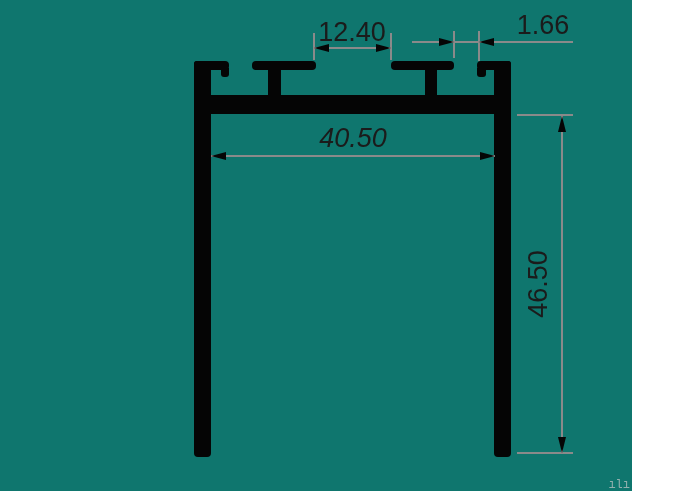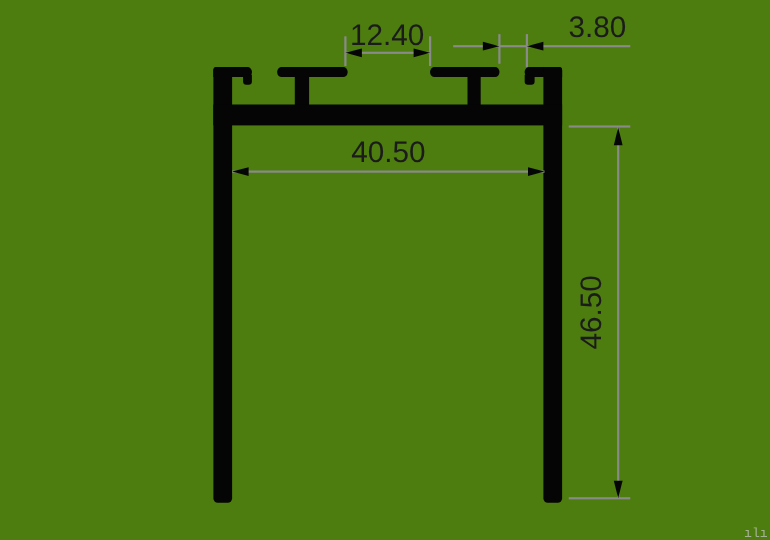--- a/index.html
+++ b/index.html
@@ -1,17 +1,17 @@
 <!DOCTYPE html>
 <html><head>
 <meta charset="utf-8">
 <style>
   html,body{margin:0;padding:0;background:#ffffff;}
   .canvas{
-    position:relative;width:700px;height:491px;background:#4d7c0f;overflow:hidden;
+    position:relative;width:632px;height:491px;background:#0f766e;overflow:hidden;
     font-family:"Liberation Sans", sans-serif;
   }
   
   .pf{position:absolute;background:#050505;}
   
   .dl{position:absolute;background:#8a8a8a;}
   
   .arr{position:absolute;width:0;height:0;}
   .arr-left {border-top:4px solid transparent;border-bottom:4px solid transparent;border-right:15px solid #050505;}
   .arr-right{border-top:4px solid transparent;border-bottom:4px solid transparent;border-left:15px solid #050505;}
@@ -55,28 +55,28 @@
     <div class="arr arr-right" style="left:376px;top:44px;"></div>
     <div class="dim-label" style="left:352px;top:19px;">12.40</div>
   </div>
 
   <div>
     <div class="dl" style="left:412px;top:41px;width:161px;height:1.5px;"></div>
     <div class="dl" style="left:453px;top:31px;width:1.5px;height:27px;"></div>
     <div class="dl" style="left:478px;top:31px;width:1.5px;height:30px;"></div>
     <div class="arr arr-right" style="left:439px;top:38px;"></div>
     <div class="arr arr-left" style="left:479px;top:38px;"></div>
-    <div class="dim-label" style="left:543px;top:12px;">3.80</div>
+    <div class="dim-label" style="left:543px;top:12px;">1.66</div>
   </div>
 
   <div>
     <div class="dl" style="left:211px;top:155px;width:284px;height:1.5px;"></div>
     <div class="arr arr-left" style="left:211px;top:152px;"></div>
     <div class="arr arr-right" style="left:480px;top:152px;"></div>
-    <div class="dim-label" style="left:353px;top:125px;">40.50</div>
+    <div class="dim-label" style="left:353px;top:125px;font-style:italic;">40.50</div>
   </div>
 
   <div>
     <div class="dl" style="left:517px;top:114px;width:56px;height:1.5px;"></div>
     <div class="dl" style="left:517px;top:452px;width:56px;height:1.5px;"></div>
     <div class="dl" style="left:561px;top:116px;width:1.5px;height:337px;"></div>
     <div class="arr arr-up" style="left:558px;top:116px;"></div>
     <div class="arr arr-down" style="left:558px;top:437px;"></div>
     <div class="dim-label vertical" style="left:538px;top:284px;">46.50</div>
   </div>

